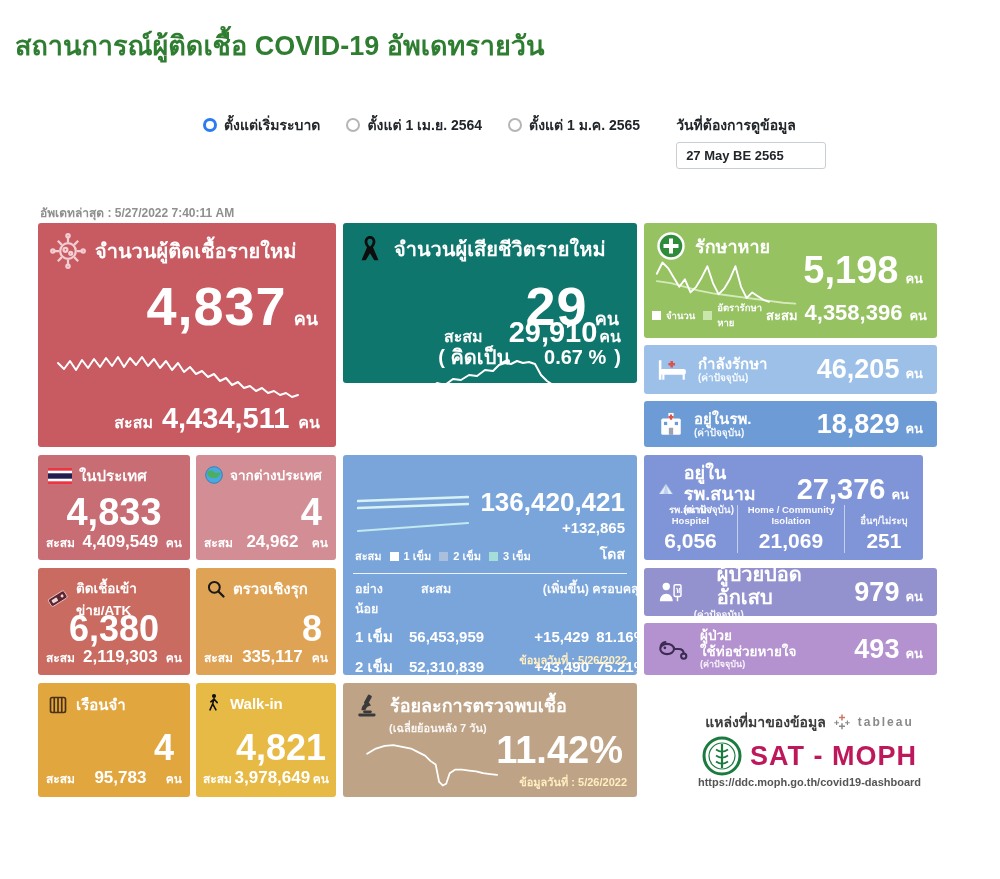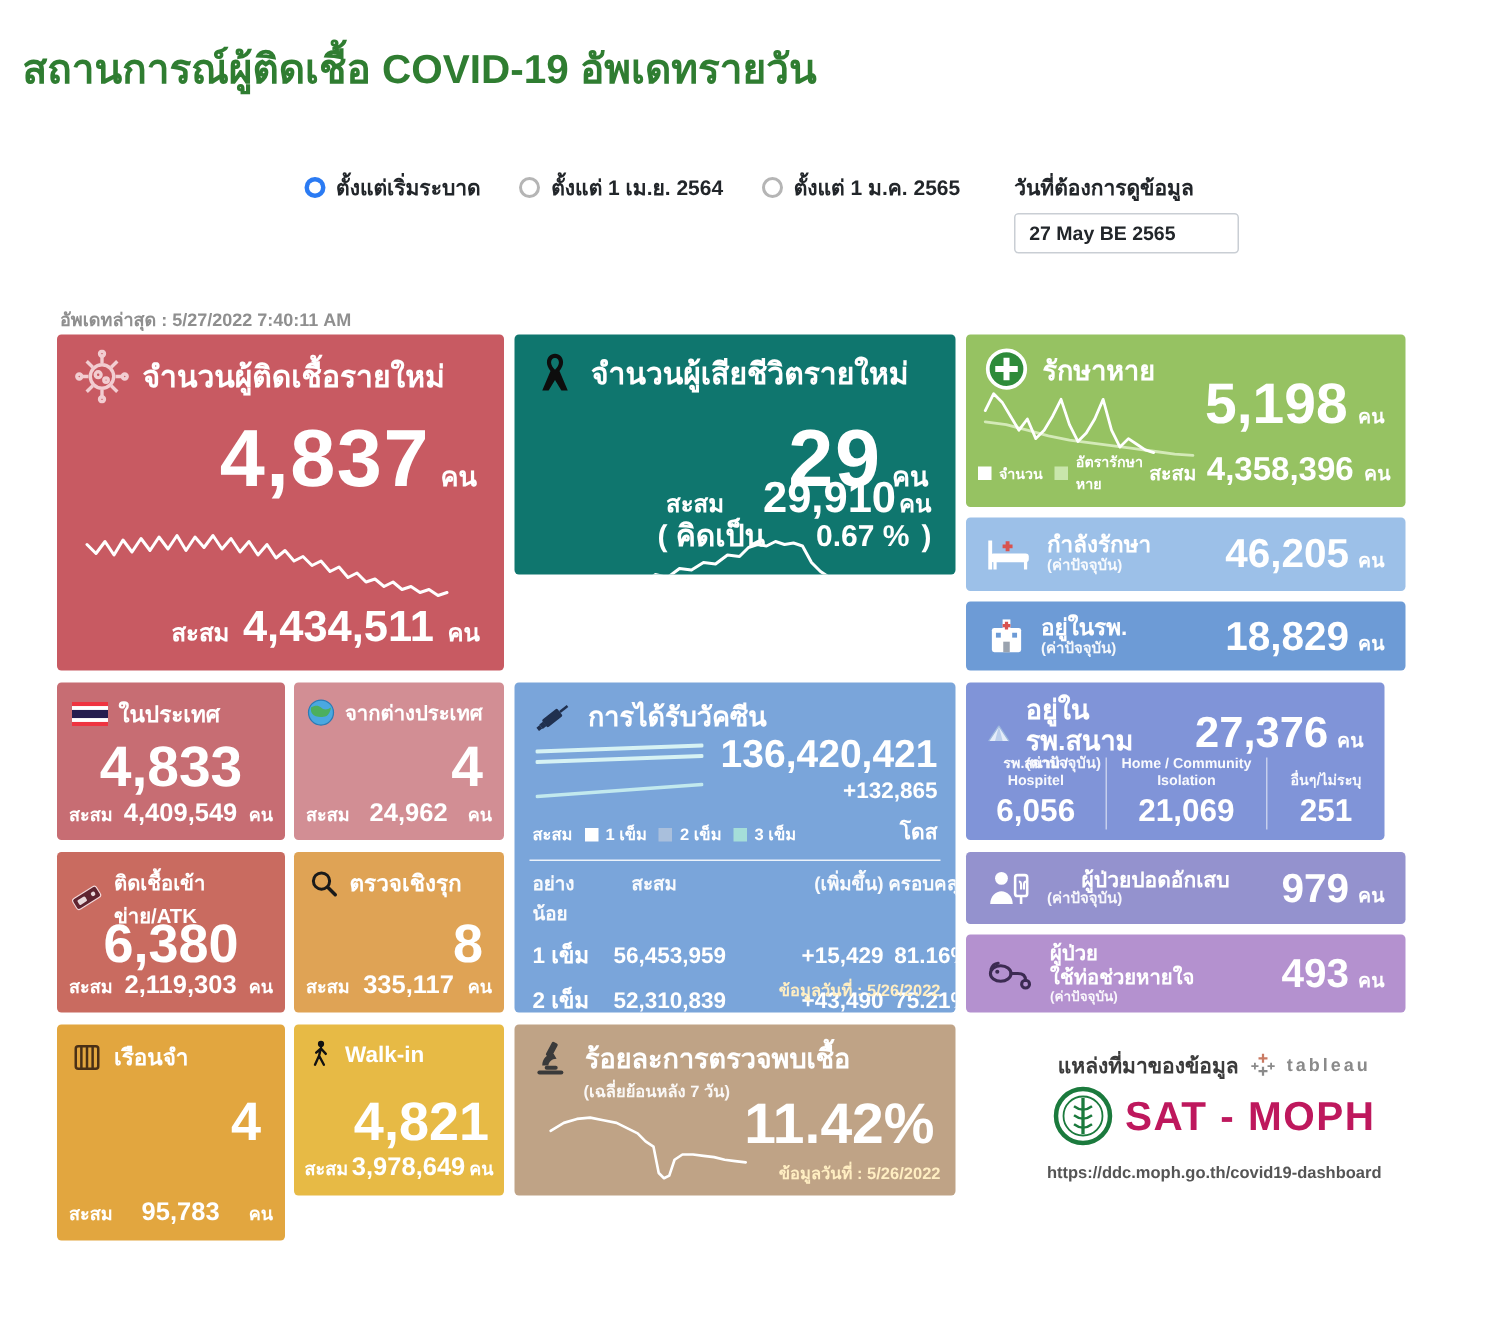--- a/index.html
+++ b/index.html
@@ -33,21 +33,21 @@
   .c-treat{ left:606px;top:122px;width:293px;height:49px; background:#9cc0e8; }
   .c-hosp { left:606px;top:178px;width:293px;height:46px; background:#6d9bd6; }
   .c-dom  { left:0;   top:232px;width:152px; height:105px; background:#c76d73; }
   .c-abr  { left:158px;top:232px;width:140px;height:105px; background:#d28e94; }
   .c-vac  { left:305px;top:232px;width:294px;height:220px; background:#7aa5da; }
   .c-field{ left:606px;top:232px;width:279px;height:105px; background:#8094d8; }
   .c-atk  { left:0;   top:345px;width:152px; height:107px; background:#c96b60; }
   .c-pro  { left:158px;top:345px;width:140px;height:107px; background:#dfa355; }
   .c-pneu { left:606px;top:345px;width:293px;height:48px;  background:#9492ce; }
   .c-intu { left:606px;top:400px;width:293px;height:52px;  background:#b491cf; }
-  .c-pris { left:0;   top:460px;width:152px; height:144px; background:#e2a63f; }
+  .c-pris { left:0;   top:460px;width:152px; height:114px; background:#e2a63f; }
   .c-walk { left:158px;top:460px;width:140px;height:114px; background:#e7ba45; }
   .c-rate { left:305px;top:460px;width:294px;height:114px; background:#bfa386; }
   .c-src  { left:606px;top:460px;width:293px;height:114px; background:#fff; color:#333; border-radius:0; }
 
   .hdr { display:flex; align-items:center; padding:10px 12px 0 12px; gap:9px; }
   .hdr svg { flex:none; }
   .t20 { font-size:20px; font-weight:bold; }
   .t18 { font-size:18px; font-weight:bold; }
   .t15 { font-size:15px; font-weight:bold; }
   .t13 { font-size:13.5px; font-weight:bold; }
@@ -95,21 +95,21 @@
   .fh-col + .fh-col { border-left:1px solid rgba(255,255,255,.55); }
   .fh-lab { font-size:9.5px; font-weight:bold; line-height:1.15; min-height:22px; display:flex; align-items:flex-end; justify-content:center; opacity:.95; }
   .fh-val { font-size:21px; font-weight:bold; margin-top:2px; }
 
   .src-inner { width:100%; height:100%; display:flex; flex-direction:column; align-items:center; justify-content:flex-end; padding:6px 0 9px 38px; }
   .src-line1 { display:flex; align-items:center; gap:7px; }
   .src-label { font-size:14px; font-weight:bold; color:#3c3c3c; }
   .src-tab { font-size:12px; color:#8a8a8a; letter-spacing:2px; font-weight:bold; }
   .src-line2 { display:flex; align-items:center; gap:8px; margin-top:3px; }
   .src-name { font-size:27px; font-weight:bold; color:#be185d; letter-spacing:1px; }
-  .src-url { font-size:11px; color:#555; margin-top:12px; font-weight:bold; }
+  .src-url { font-size:11px; color:#555; margin-top:0; font-weight:bold; }
 </style>
 </head>
 <body>
 
 <div class="page">
 
   <div class="title">สถานการณ์ผู้ติดเชื้อ COVID-19 อัพเดทรายวัน</div>
 
   <div class="controls">
     <div class="radio-opt">
@@ -307,31 +307,20 @@
         <span class="v38">4</span>
       </div>
       <div style="position:absolute; left:8px; right:8px; bottom:8px; display:flex; justify-content:space-between; align-items:baseline;">
         <span class="cl12">สะสม</span>
         <span class="cv18">24,962</span>
         <span class="cl12">คน</span>
       </div>
     </div>
 
     <div class="card c-vac">
-      <div class="hdr" style="padding-top:8px;">
-        <svg width="28" height="28" viewBox="0 0 26 26">
-            <g transform="rotate(-38 13 13)">
-              <rect x="6" y="10" width="12" height="6" rx="1" fill="#20304f"></rect>
-              <rect x="3.2" y="11.3" width="3" height="3.4" fill="#20304f"></rect>
-              <line x1="18" y1="13" x2="24" y2="13" stroke="#20304f" stroke-width="1.6"></line>
-              <line x1="0.6" y1="13" x2="3.2" y2="13" stroke="#20304f" stroke-width="2.6"></line>
-            </g>
-          </svg>
-        <span class="t18">การได้รับวัคซีน</span>
-      </div>
       <svg class="spark" style="left:14px; top:38px;" width="112" height="46" viewBox="0 0 110 46">
         <polyline style="stroke:#d6f2f4; stroke-width:2.6;" points="0,8 110,4"></polyline>
         <polyline style="stroke:#d6f2f4; stroke-width:2.6;" points="0,15 110,11"></polyline>
         <polyline style="stroke:#c2e9ee; stroke-width:2.2;" points="0,38 110,30"></polyline>
       </svg>
       <div class="bigrow" style="right:12px; top:32px;">
         <span class="v26">136,420,421</span>
       </div>
       <div class="bigrow" style="right:12px; top:64px;">
         <span style="font-size:15px; font-weight:bold;">+132,865</span>
@@ -446,21 +435,21 @@
     <div class="card c-pneu">
       <div class="rowcard">
         <svg width="30" height="26" viewBox="0 0 28 24">
             <circle cx="9" cy="6" r="4" fill="#fff"></circle>
             <path d="M2 22c0-5 3.5-8 7-8s7 3 7 8z" fill="#fff"></path>
             <rect x="17.5" y="4" width="7.5" height="13" rx="1.5" fill="none" stroke="#fff" stroke-width="1.6"></rect>
             <path d="M19.8 8c1 0 1.4 1 1.4 2v3m3.2-5c-1 0-1.4 1-1.4 2v3" stroke="#fff" stroke-width="1.3" fill="none"></path>
             <line x1="21.2" y1="17" x2="21.2" y2="22" stroke="#fff" stroke-width="1.6"></line>
           </svg>
         <span class="tcol">
-          <span class="t18" style="font-size:14px;padding-left:23px;">ผู้ป่วยปอดอักเสบ</span>
+          <span class="t18" style="font-size:20px;padding-left:23px;">ผู้ป่วยปอดอักเสบ</span>
           <span class="sub">(ค่าปัจจุบัน)</span>
         </span>
         <span class="spacer"></span>
         <span class="valrow">
           <span class="v28">979</span>
           <span class="u13">คน</span>
         </span>
       </div>
     </div>
 

